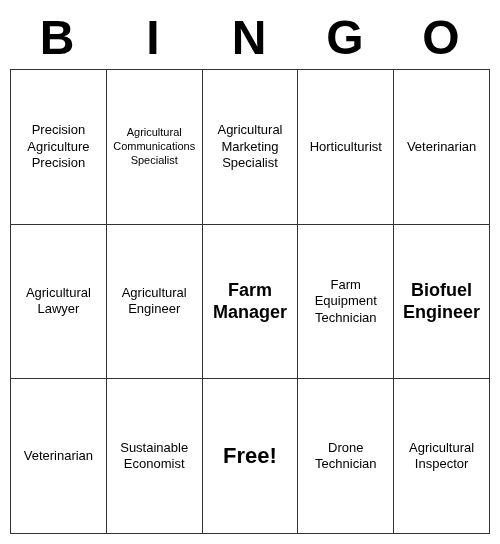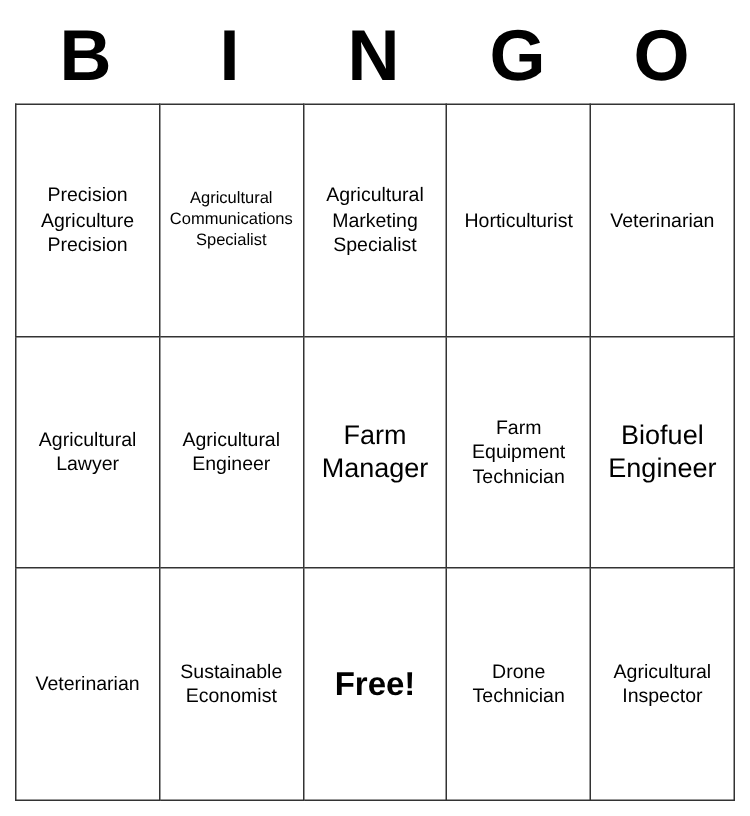--- a/index.html
+++ b/index.html
@@ -42,21 +42,21 @@
       font-size: 13px;
       line-height: 1.25;
     }
     .bingo-grid td.free {
       font-size: 22px;
       font-weight: bold;
       margin-left: 40px;
     }
     .bingo-grid td.large {
       font-size: 18px;
-      font-weight: normal;
+      font-weight: bold;
     }
     .bingo-grid td.small {
       font-size: 11px;
     }
     .bingo-grid td.xlarge {
       font-size: 20px;
       font-weight: bold;
     }
   </style>
 </head>

